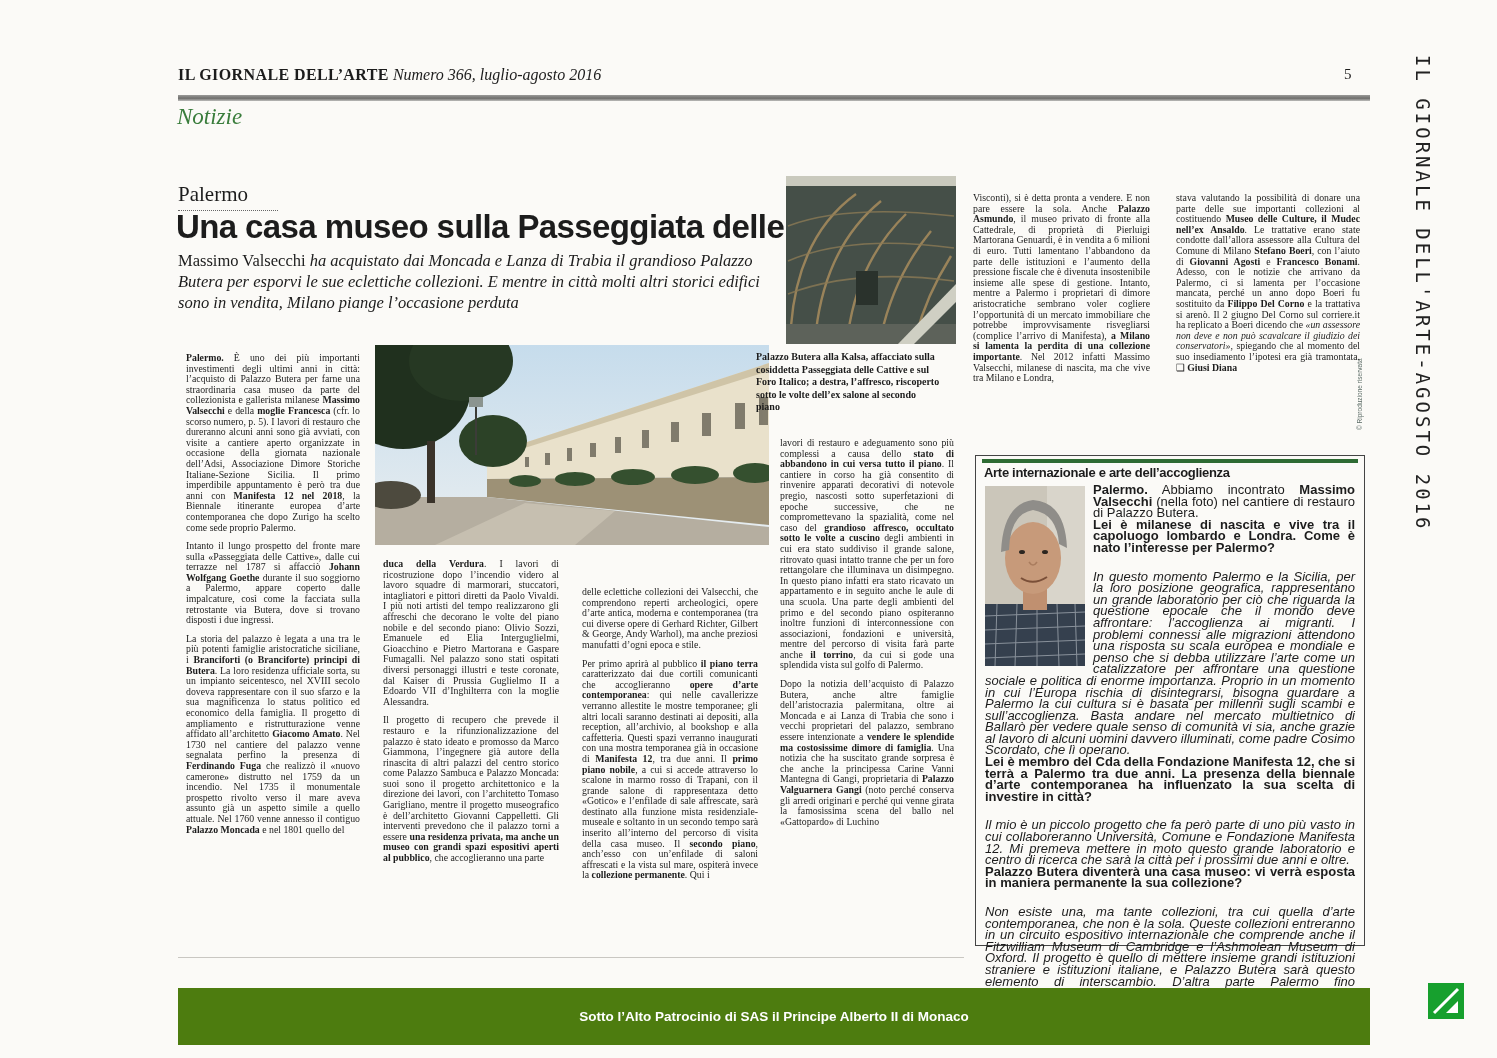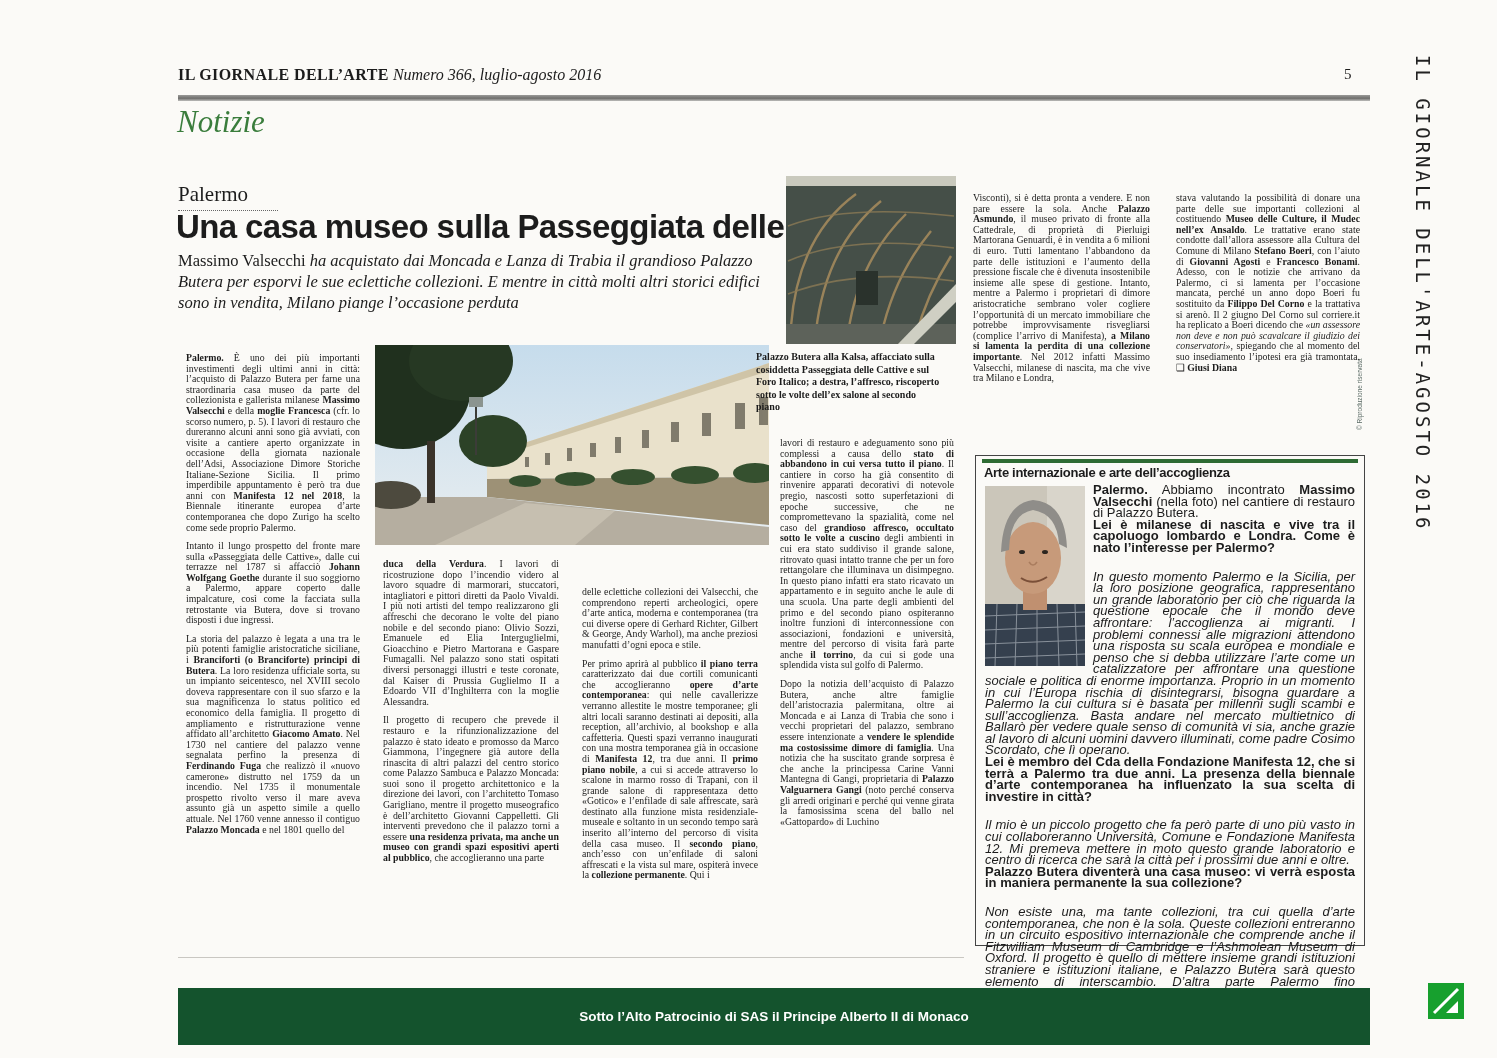--- a/index.html
+++ b/index.html
@@ -5,21 +5,21 @@
   html,body{margin:0;padding:0;background:#e9e8e4;}
   .page{position:relative;width:1497px;height:1058px;background:#fbfaf7;overflow:hidden;
         font-family:"Liberation Serif",serif;color:#1c1c1c;padding-left:12px;}
   
   .masthead{position:absolute;left:178px;top:66px;width:1192px;font-size:16px;}
   .masthead .mh-title{font-weight:bold;letter-spacing:.4px;}
   .masthead .mh-issue{font-style:italic;}
   .page-num{position:absolute;left:1344px;top:66px;font-size:15px;}
   .mh-rule{position:absolute;left:178px;top:95px;width:1192px;height:6px;
            background:linear-gradient(#9a9a98,#6f6f6d 55%,#bdbdbb);}
-  .notizie{position:absolute;left:177px;top:104px;font-size:31px;font-style:italic;color:#3a7d3c;}
+  .notizie{position:absolute;left:177px;top:104px;font-size:23px;font-style:italic;color:#3a7d3c;}
   
   .kicker{position:absolute;left:178px;top:182px;font-size:21px;border-bottom:1.5px dotted #666;padding:0 30px 3px 0;}
   .headline{position:absolute;left:176px;top:208px;width:760px;
             font-family:"Liberation Sans",sans-serif;font-weight:bold;font-size:33px;letter-spacing:-.6px;}
   .standfirst{position:absolute;left:178px;top:250px;width:595px;font-size:16.5px;line-height:21px;font-style:italic;}
   .standfirst .sf-name{font-style:normal;}
   
   .col{position:absolute;width:190px;font-size:9.8px;line-height:10.6px;text-align:justify;}
   .col p{margin:8px;}
   .col b{font-weight:bold;}
@@ -44,21 +44,21 @@
   .sb-title{font-weight:bold;font-size:13px;letter-spacing:-.3px;margin:2px 8px 4px 8px;}
   .sb-body{margin:0 9px;font-size:13px;line-height:11.6px;text-align:justify;}
   .sb-photo{float:left;width:100px;height:180px;margin:2px 8px 2px 0;overflow:hidden;}
   .sb-body p{margin:0;}
   .sb-body .qa-intro{}
   .sb-body .qa-q{font-weight:bold;}
   .sb-body .qa-a{font-style:italic;margin-top:17px;}
   .sb-body b{font-weight:bold;}
   
   .footer-rule{position:absolute;left:178px;top:957px;width:786px;height:1px;background:#c9c7c2;}
-  .footer-bar{position:absolute;left:178px;top:988px;width:1192px;height:57px;background:#14532d;
+  .footer-bar{position:absolute;left:178px;top:988px;width:1192px;height:57px;background:#4d7c0f;
               display:flex;align-items:center;justify-content:center;}
   .footer-bar span{color:#fff;font-family:"Liberation Sans",sans-serif;font-size:13.5px;font-weight:bold;}
   .logo{position:absolute;left:1428px;top:983px;width:36px;height:36px;}
   
   .spine{position:absolute;left:1412px;top:55px;height:520px;writing-mode:vertical-rl;
          font-family:"DejaVu Sans Mono",monospace;font-size:19px;letter-spacing:3px;color:#222;}
 </style>
 </head>
 <body>
 

